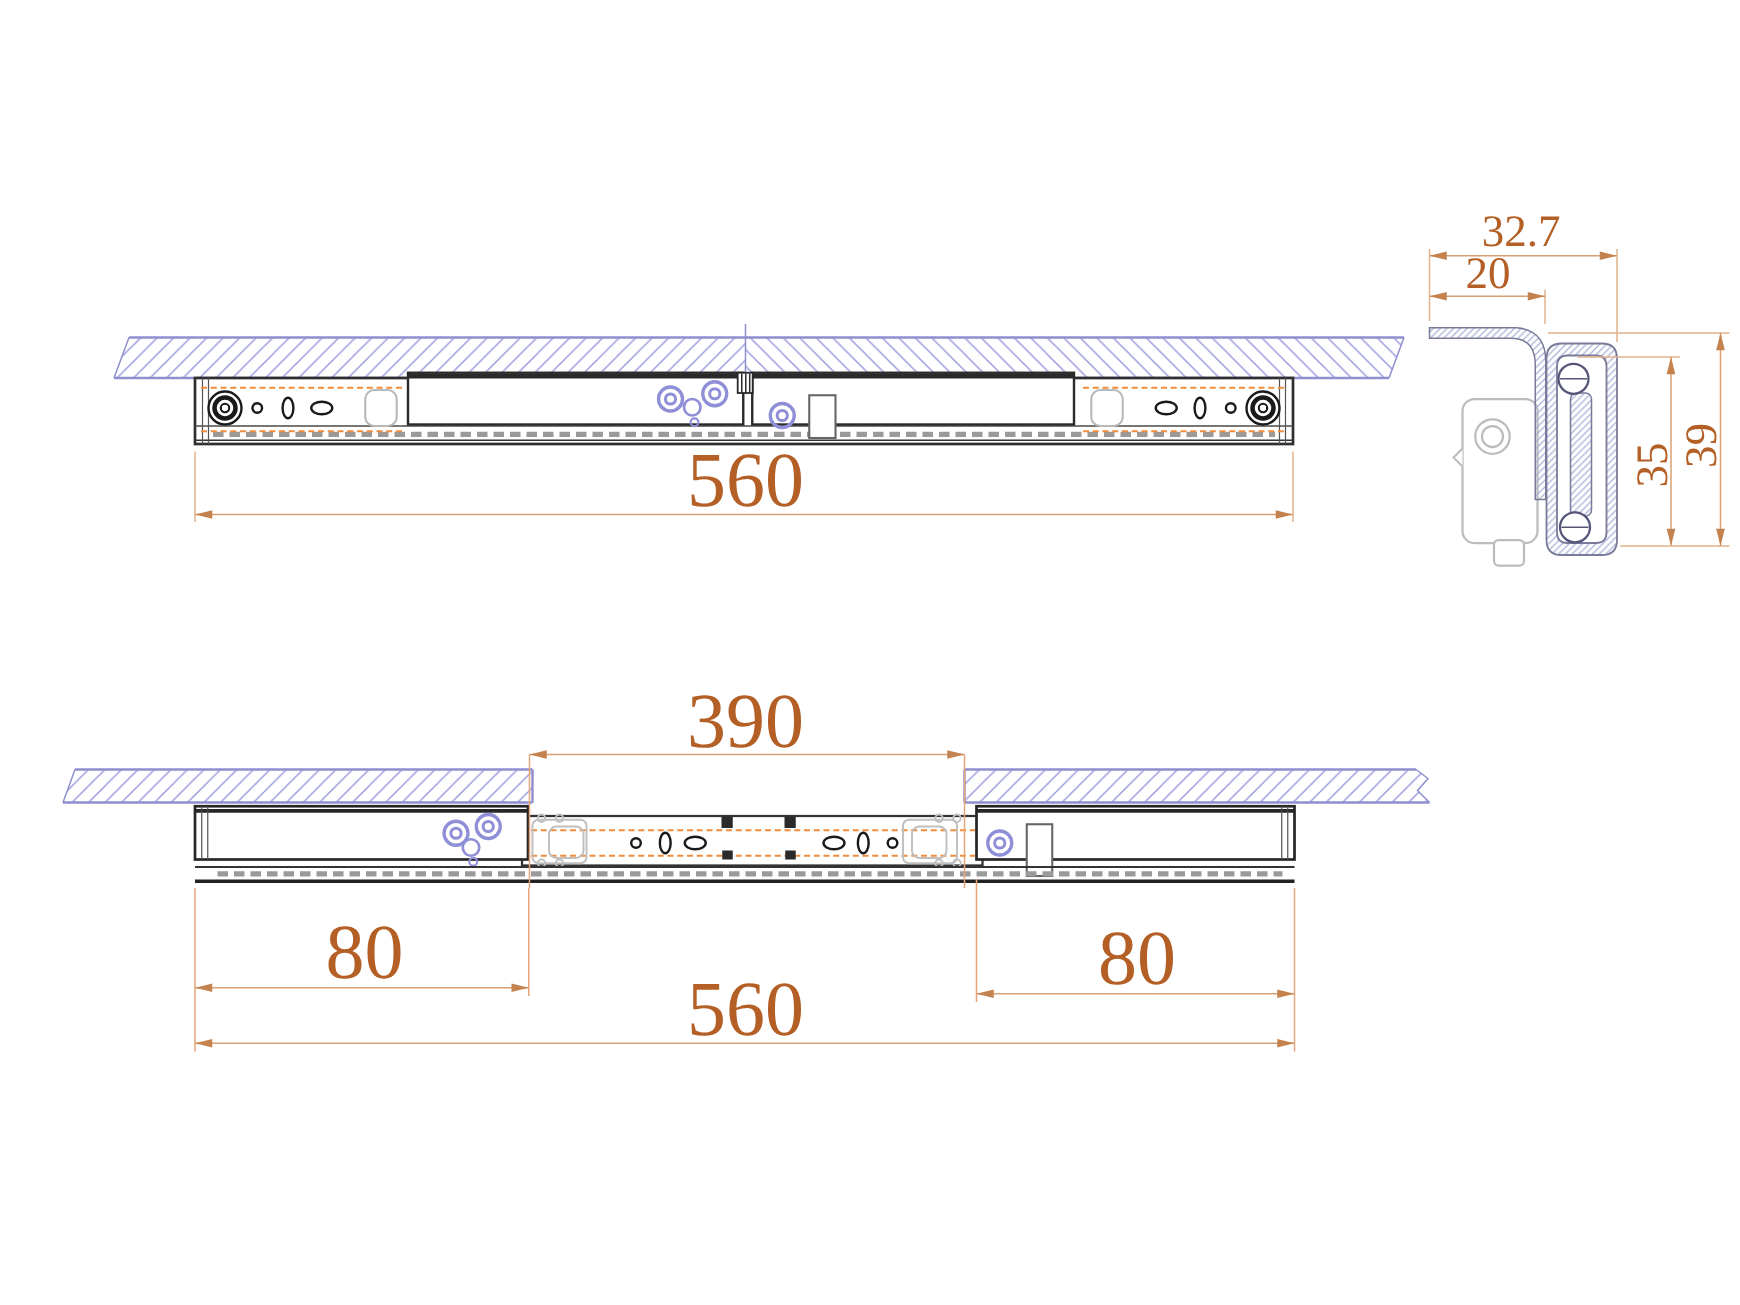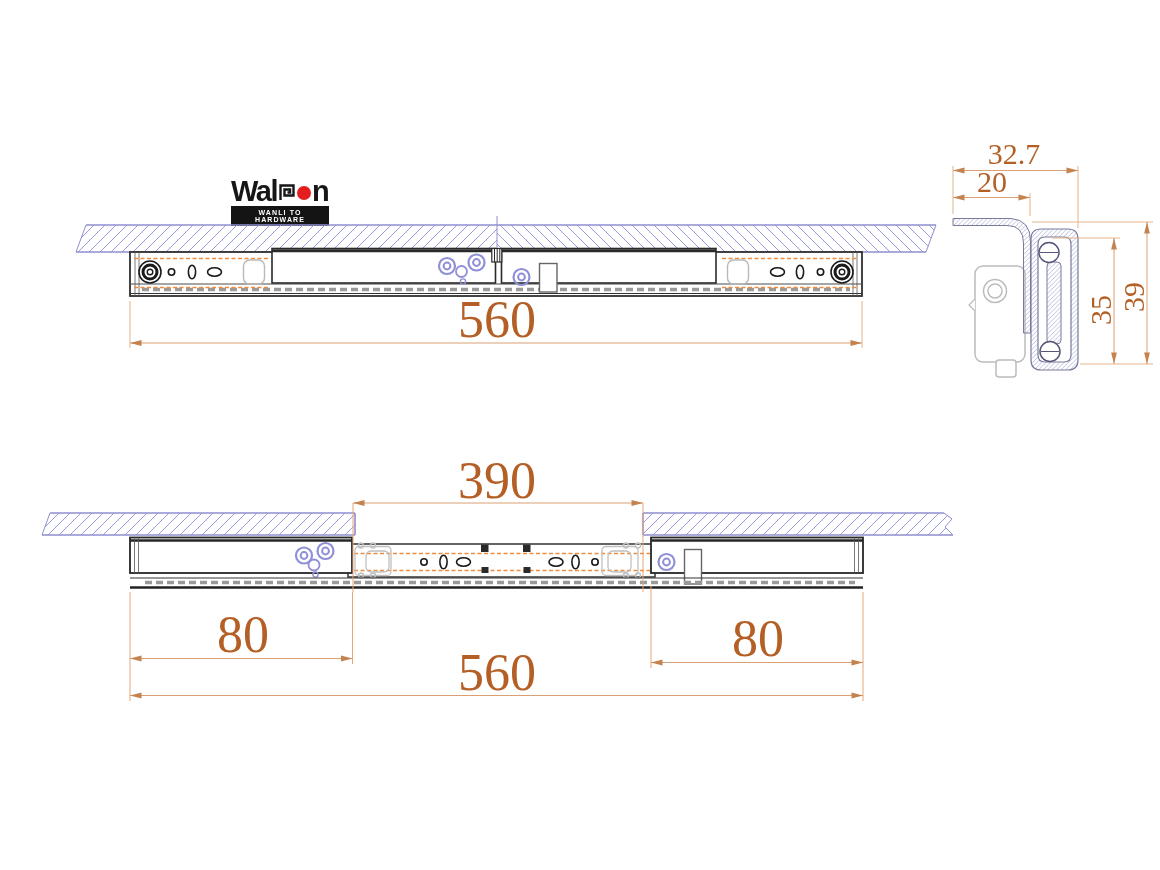--- a/index.html
+++ b/index.html
@@ -17,31 +17,20 @@
   .dot{width:14px;height:14px;background:#e41e1e;border-radius:50%;display:inline-block;
        margin:3px 1px 0 1px;}
   .tagline{background:#141414;color:#ffffff;font-size:7px;font-weight:bold;
            letter-spacing:1.1px;text-align:center;padding:3px 2px;margin-top:1px;width:94px;}
 </style>
 </head>
 <body>
 
 <div class="canvas">
 
-  <div class="logo">
-    <div class="brand">
-      <span>Wal</span>
-      <svg class="maze" width="16" height="17" viewBox="0 0 16 17">
-        <path d="M1.5,16 V1.5 H14.5 V11.5 H5.5 V5.5 H11 V8.5 H8.5" fill="none" stroke="#161616" stroke-width="2.4"></path>
-      </svg>
-      <span class="dot"></span>
-      <span>n</span>
-    </div>
-    <div class="tagline">WANLI TO HARDWARE</div>
-  </div>
 
   <svg class="drawing-svg" width="1160" height="870" viewBox="0 0 1160 870">
     <defs>
       <pattern id="hf" width="11" height="11" patternUnits="userSpaceOnUse">
         <path d="M0,11 L11,0 M-5.5,5.5 L5.5,-5.5 M5.5,16.5 L16.5,5.5" stroke="#9a9ade" stroke-width="1"></path>
       </pattern>
       <pattern id="hb" width="11" height="11" patternUnits="userSpaceOnUse">
         <path d="M-1,-1 L12,12 M5.5,-5.5 L16.5,5.5 M-5.5,5.5 L5.5,16.5" stroke="#9a9ade" stroke-width="1"></path>
       </pattern>
       <pattern id="hm" width="4.5" height="4.5" patternUnits="userSpaceOnUse">

